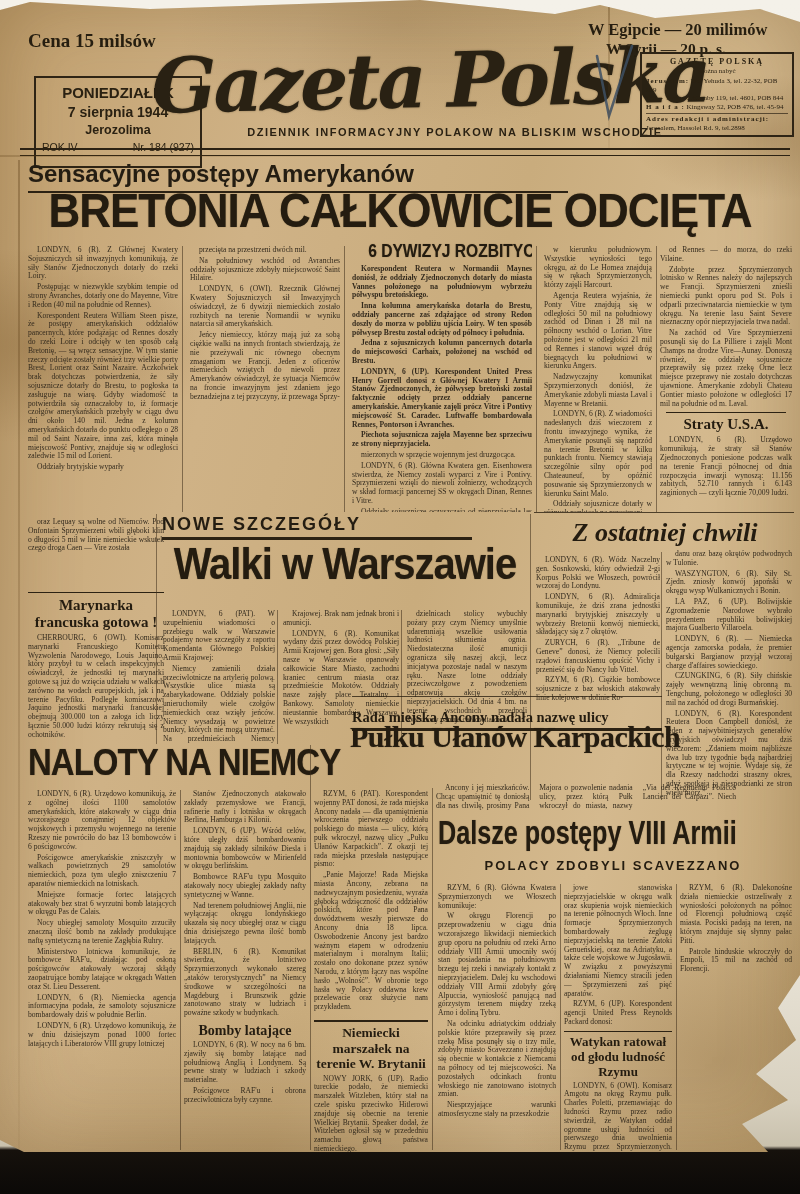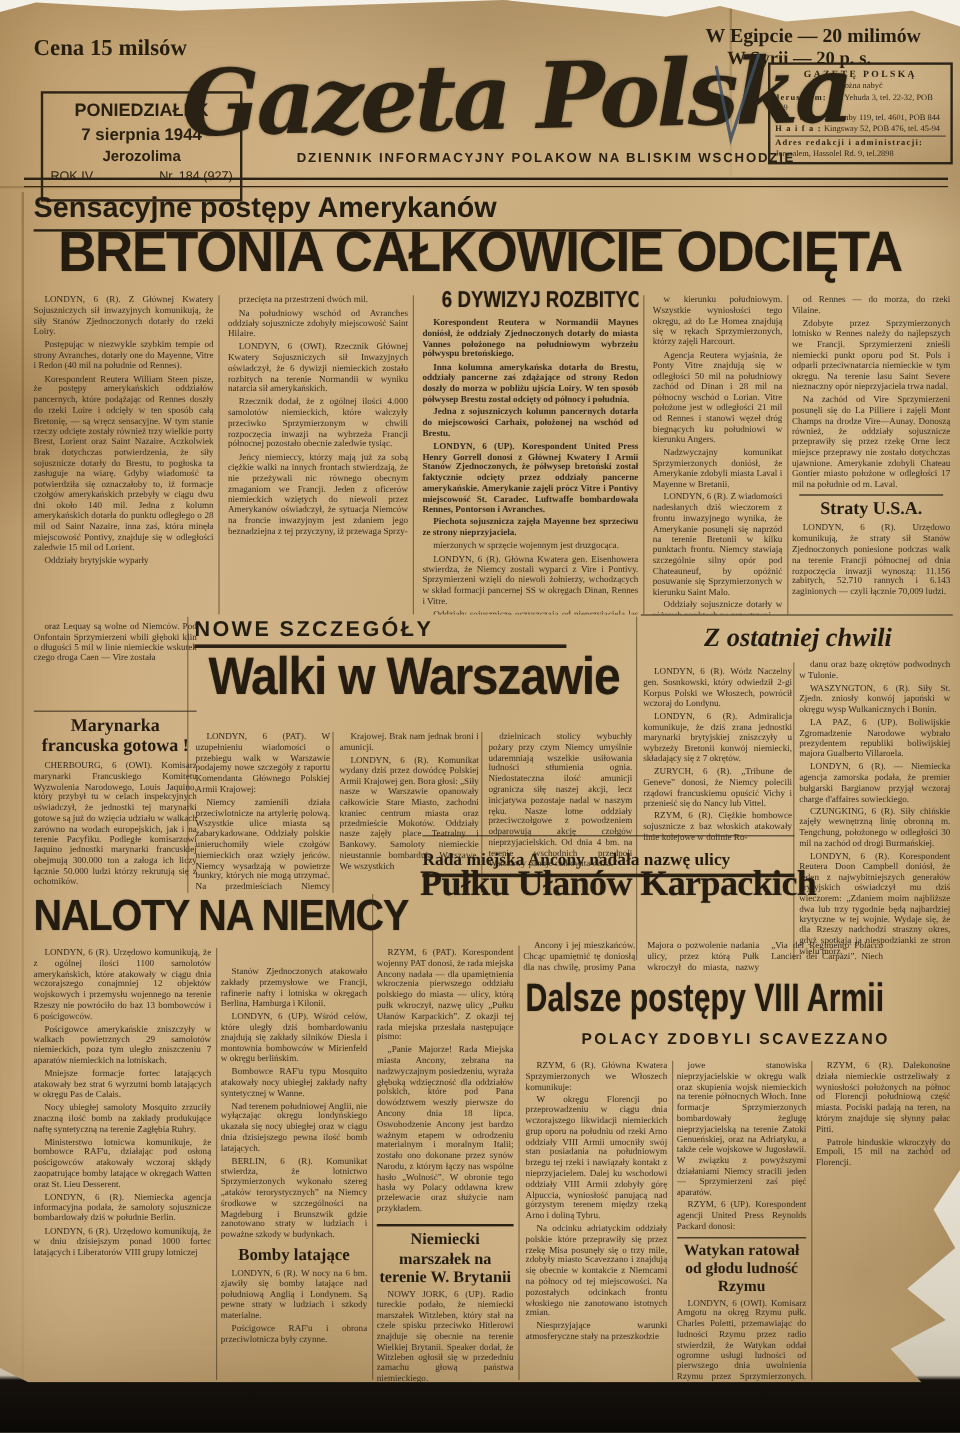--- a/index.html
+++ b/index.html
@@ -94,21 +94,20 @@
     <div class="col" style="left:28px;top:246px;width:150px;height:266px;">
         <p>LONDYN, 6 (R). Z Głównej Kwatery Sojuszniczych sił inwazyjnych komunikują, że siły Stanów Zjednoczonych dotarły do rzeki Loiry.</p>
         <p>Postępując w niezwykle szybkim tempie od strony Avranches, dotarły one do Mayenne, Vitre i Redon (40 mil na południe od Rennes).</p>
         <p>Korespondent Reutera William Steen pisze, że postępy amerykańskich oddziałów pancernych, które podążając od Rennes doszły do rzeki Loire i odcięły w ten sposób całą Bretonię, — są wręcz sensacyjne. W tym stanie rzeczy odcięte zostały również trzy wielkie porty Brest, Lorient oraz Saint Nazaire. Aczkolwiek brak dotychczas potwierdzenia, że siły sojusznicze dotarły do Brestu, to pogłoska ta zasługuje na wiarę. Gdyby wiadomość ta potwierdziła się oznaczałoby to, iż formacje czołgów amerykańskich przebyły w ciągu dwu dni około 140 mil. Jedna z kolumn amerykańskich dotarła do punktu odległego o 28 mil od Saint Nazaire, inna zaś, która minęła miejscowość Pontivy, znajduje się w odległości zaledwie 15 mil od Lorient.</p>
         <p>Oddziały brytyjskie wyparły</p>
       </div>
     <div class="col" style="left:190px;top:246px;width:150px;height:266px;">
         <p>przecięta na przestrzeni dwóch mil.</p>
         <p>Na południowy wschód od Avranches oddziały sojusznicze zdobyły miejscowość Saint Hilaire.</p>
         <p>LONDYN, 6 (OWI). Rzecznik Głównej Kwatery Sojuszniczych sił Inwazyjnych oświadczył, że 6 dywizji niemieckich zostało rozbitych na terenie Normandii w wyniku natarcia sił amerykańskich.</p>
-        <p>Rzecznik dodał, że z ogólnej ilości 4.000 samolotów niemieckich, które walczyły przeciwko Sprzymierzonym w chwili rozpoczęcia inwazji na wybrzeża Francji północnej pozostało obecnie zaledwie tysiąc.</p>
         <p>Jeńcy niemieccy, którzy mają już za sobą ciężkie walki na innych frontach stwierdzają, że nie przeżywali nic równego obecnym zmaganiom we Francji. Jeden z oficerów niemieckich wziętych do niewoli przez Amerykanów oświadczył, że sytuacja Niemców na froncie inwazyjnym jest zdaniem jego beznadziejna z tej przyczyny, iż przewaga Sprzy-</p>
       </div>
 
     <div class="abs" style="left:352px;top:240px;width:180px;height:272px;overflow:hidden;">
       <div class="headline" style="position:static;font-size:19px;transform:scaleX(.82);transform-origin:center;">6 DYWIZYJ ROZBITYCH</div>
       <div class="col bold-col" style="position:static;width:180px;margin-top:3px;">
           <p>Korespondent Reutera w Normandii Maynes doniósł, że oddziały Zjednoczonych dotarły do miasta Vannes położonego na południowym wybrzeżu półwyspu bretońskiego.</p>
           <p>Inna kolumna amerykańska dotarła do Brestu, oddziały pancerne zaś zdążające od strony Redon doszły do morza w pobliżu ujścia Loiry. W ten sposób półwysep Brestu został odcięty od północy i południa.</p>
           <p>Jedna z sojuszniczych kolumn pancernych dotarła do miejscowości Carhaix, położonej na wschód od Brestu.</p>
           <p>LONDYN, 6 (UP). Korespondent United Press Henry Gorrell donosi z Głównej Kwatery I Armii Stanów Zjednoczonych, że półwysep bretoński został faktycznie odcięty przez oddziały pancerne amerykańskie. Amerykanie zajęli prócz Vitre i Pontivy miejscowość St. Caradec. Luftwaffe bombardowała Rennes, Pontorson i Avranches.</p>
@@ -170,21 +169,21 @@
       </div>
     <div class="col" style="left:407px;top:610px;width:120px;height:134px;">
         <p>dzielnicach stolicy wybuchły pożary przy czym Niemcy umyślnie udaremniają wszelkie usiłowania ludności stłumienia ognia. Niedostateczna ilość amunicji ogranicza siłę naszej akcji, lecz inicjatywa pozostaje nadal w naszym ręku. Nasze lotne oddziały przeciwczołgowe z powodzeniem odparowują akcję czołgów nieprzyjacielskich. Od dnia 4 bm. na terenie wschodnich przedpoli Warszawy panuje całkowita cisza.”</p>
       </div>
 
     <div class="vr" style="left:156px;top:514px;height:230px;"></div>
     <div class="vr" style="left:277px;top:610px;height:134px;"></div>
     <div class="vr" style="left:401px;top:610px;height:134px;"></div>
 
     <div class="hr" style="left:534px;top:512px;width:260px;"></div>
-    <div class="abs serif" style="left:536px;top:518px;width:258px;text-align:center;font-size:22px;font-weight:700;font-style:italic;color:#241c10;">Z ostatniej chwili</div>
+    <div class="abs serif" style="left:536px;top:518px;width:258px;text-align:center;font-size:26px;font-weight:700;font-style:italic;color:#241c10;">Z ostatniej chwili</div>
     <div class="col" style="left:536px;top:556px;width:124px;height:244px;">
         <p>LONDYN, 6 (R). Wódz Naczelny gen. Sosnkowski, który odwiedził 2-gi Korpus Polski we Włoszech, powrócił wczoraj do Londynu.</p>
         <p>LONDYN, 6 (R). Admiralicja komunikuje, że dziś zrana jednostki marynarki brytyjskiej zniszczyły u wybrzeży Bretonii konwój niemiecki, składający się z 7 okrętów.</p>
         <p>ZURYCH, 6 (R). „Tribune de Geneve” donosi, że Niemcy polecili rządowi francuskiemu opuścić Vichy i przenieść się do Nancy lub Vittel.</p>
         <p>RZYM, 6 (R). Ciężkie bombowce sojusznicze z baz włoskich atakowały linie kolejowe w dolinie Ro-</p>
       </div>
     <div class="col" style="left:666px;top:550px;width:126px;height:250px;">
         <p>danu oraz bazę okrętów podwodnych w Tulonie.</p>
         <p>WASZYNGTON, 6 (R). Siły St. Zjedn. zniosły konwój japoński w okręgu wysp Wulkanicznych i Bonin.</p>
         <p>LA PAZ, 6 (UP). Boliwijskie Zgromadzenie Narodowe wybrało prezydentem republiki boliwijskiej majora Gualberto Villaroela.</p>
@@ -211,21 +210,21 @@
     <div class="col" style="left:28px;top:790px;width:148px;height:360px;">
         <p>LONDYN, 6 (R). Urzędowo komunikują, że z ogólnej ilości 1100 samolotów amerykańskich, które atakowały w ciągu dnia wczorajszego conajmniej 12 objektów wojskowych i przemysłu wojennego na terenie Rzeszy nie powróciło do baz 13 bombowców i 6 pościgowców.</p>
         <p>Pościgowce amerykańskie zniszczyły w walkach powietrznych 29 samolotów niemieckich, poza tym uległo zniszczeniu 7 aparatów niemieckich na lotniskach.</p>
         <p>Mniejsze formacje fortec latających atakowały bez strat 6 wyrzutni bomb latających w okręgu Pas de Calais.</p>
         <p>Nocy ubiegłej samoloty Mosquito zrzuciły znaczną ilość bomb na zakłady produkujące naftę syntetyczną na terenie Zagłębia Ruhry.</p>
         <p>Ministerstwo lotnicwa komunikuje, że bombowce RAF'u, działając pod osłoną pościgowców atakowały wczoraj skłądy zaopatrujące bomby latające w okręgach Watten oraz St. Lieu Desserent.</p>
         <p>LONDYN, 6 (R). Niemiecka agencja informacyjna podała, że samoloty sojusznicze bombardowały dziś w południe Berlin.</p>
         <p>LONDYN, 6 (R). Urzędowo komunikują, że w dniu dzisiejszym ponad 1000 fortec latających i Liberatorów VIII grupy lotniczej</p>
       </div>
     <div class="abs" style="left:184px;top:790px;width:122px;height:360px;overflow:hidden;">
-      <div class="col" style="position:static;width:122px;margin-top:16px;">
+      <div class="col" style="position:static;width:122px;">
           <p>Stanów Zjednoczonych atakowało zakłady przemysłowe we Francji, rafinerie nafty i lotniska w okręgach Berlina, Hamburga i Kilonii.</p>
           <p>LONDYN, 6 (UP). Wśród celów, które uległy dziś bombardowaniu znajdują się zakłady silników Diesla i montownia bombowców w Mirienfeld w okręgu berlińskim.</p>
           <p>Bombowce RAF'u typu Mosquito atakowały nocy ubiegłej zakłady nafty syntetycznej w Wanne.</p>
           <p>Nad terenem południowej Anglii, nie wyłączając okręgu londyńskiego ukazała się nocy ubiegłej oraz w ciągu dnia dzisiejszego pewna ilość bomb latających.</p>
           <p>BERLIN, 6 (R). Komunikat stwierdza, że lotnictwo Sprzymierzonych wykonało szereg „ataków terorystycznych” na Niemcy środkowe w szczególności na Magdeburg i Brunszwik gdzie zanotowano straty w ludziach i poważne szkody w budynkach.</p>
         </div>
       <div class="subhead" style="font-size:14px;margin:3px 0 2px 0;">Bomby latające</div>
       <div class="col" style="position:static;width:122px;">
           <p>LONDYN, 6 (R). W nocy na 6 bm. zjawiły się bomby latające nad południową Anglią i Londynem. Są pewne straty w ludziach i szkody materialne.</p>
           <p>Pościgowce RAF'u i obrona przeciwlotnicza były czynne.</p>

